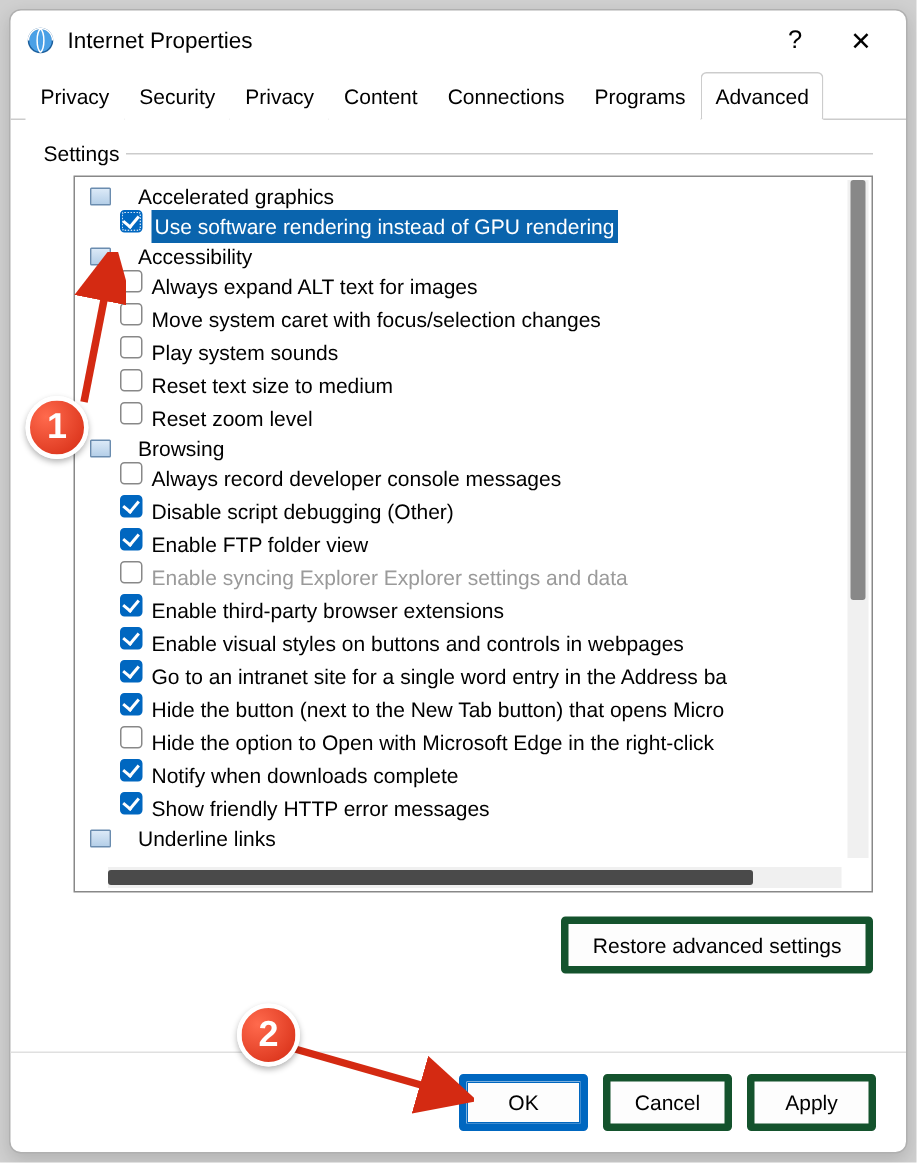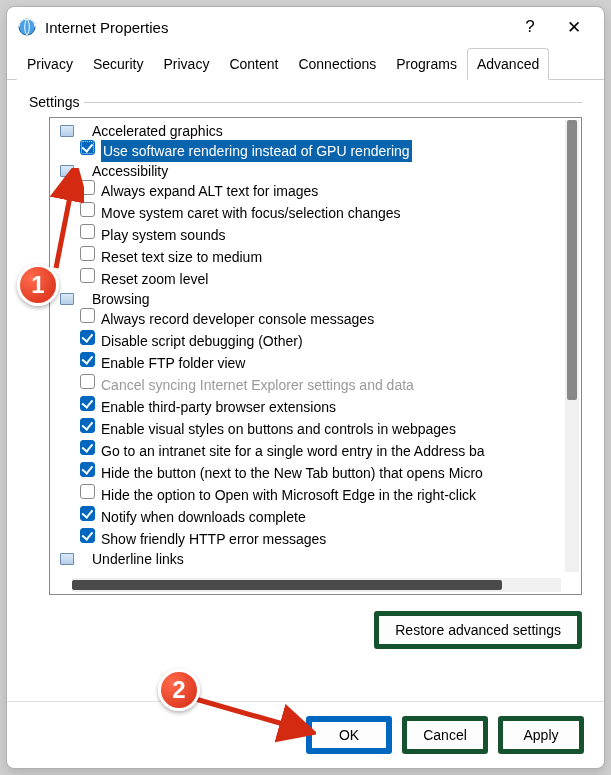--- a/index.html
+++ b/index.html
@@ -317,21 +317,21 @@
           <div class="item">
             <span class="chk on"></span>
             <span class="lbl">Disable script debugging (Other)</span>
           </div>
           <div class="item">
             <span class="chk on"></span>
             <span class="lbl">Enable FTP folder view</span>
           </div>
           <div class="item disabled">
             <span class="chk"></span>
-            <span class="lbl">Cancel syncing Internet Explorer settings and data</span>
+            <span class="lbl">Enable syncing Explorer Explorer settings and data</span>
           </div>
           <div class="item">
             <span class="chk on"></span>
             <span class="lbl">Enable third-party browser extensions</span>
           </div>
           <div class="item">
             <span class="chk on"></span>
             <span class="lbl">Enable visual styles on buttons and controls in webpages</span>
           </div>
           <div class="item">

